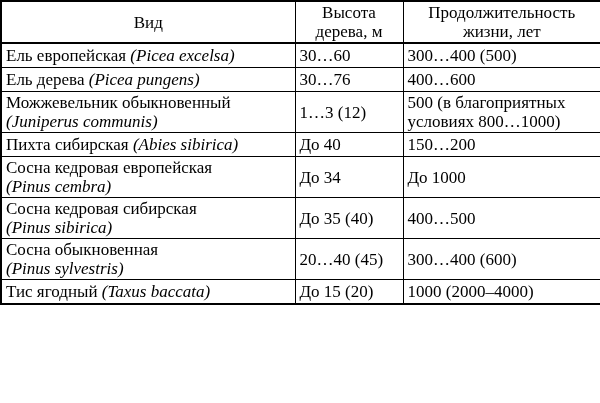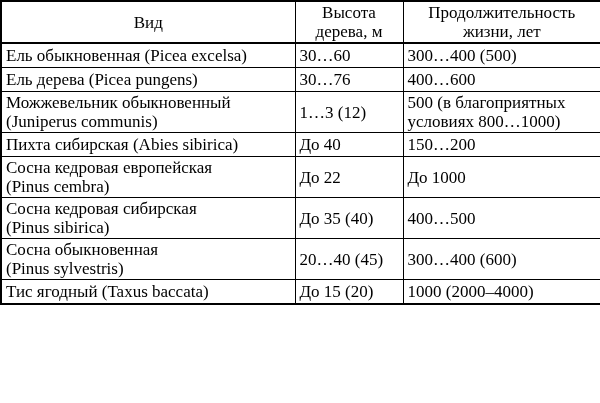--- a/index.html
+++ b/index.html
@@ -32,62 +32,62 @@
     padding: 1px 2px;
     height: 35px;
     margin-top: 20px;
   }
   td {
     text-align: left;
     padding: 1px 3px 1px 4px;
   }
   tr.row-short td { height: 21px; }
   tr.row-tall  td { height: 36px; }
-  .latin { }
+  .latin { font-style: italic; }
 </style>
 </head>
 <body>
 
 <table class="species-table">
   <colgroup>
     <col style="width:294px">
     <col style="width:108px">
     <col style="width:198px">
   </colgroup>
   <thead>
     <tr>
       <th>Вид</th>
       <th>Высота дерева, м</th>
       <th>Продолжительность жизни, лет</th>
     </tr>
   </thead>
   <tbody>
       <tr class="row-short">
-        <td><span>Ель обыкновенная</span> <span class="latin">(Picea excelsa)</span></td>
+        <td><span>Ель европейская</span> <span class="latin">(Picea excelsa)</span></td>
         <td>30…60</td>
         <td>300…400 (500)</td>
       </tr>
       <tr class="row-short">
         <td><span>Ель дерева</span> <span class="latin">(Picea pungens)</span></td>
         <td>30…76</td>
         <td>400…600</td>
       </tr>
       <tr class="row-tall">
         <td><span>Можжевельник обыкновенный</span><br><span class="latin">(Juniperus communis)</span></td>
         <td>1…3 (12)</td>
         <td>500 (в благоприятных условиях 800…1000)</td>
       </tr>
       <tr class="row-short">
         <td><span>Пихта сибирская</span> <span class="latin">(Abies sibirica)</span></td>
         <td>До 40</td>
         <td>150…200</td>
       </tr>
       <tr class="row-tall">
         <td><span>Сосна кедровая европейская</span><br><span class="latin">(Pinus cembra)</span></td>
-        <td>До 22</td>
+        <td>До 34</td>
         <td>До 1000</td>
       </tr>
       <tr class="row-tall">
         <td><span>Сосна кедровая сибирская</span><br><span class="latin">(Pinus sibirica)</span></td>
         <td>До 35 (40)</td>
         <td>400…500</td>
       </tr>
       <tr class="row-tall">
         <td><span>Сосна обыкновенная</span><br><span class="latin">(Pinus sylvestris)</span></td>
         <td>20…40 (45)</td>

